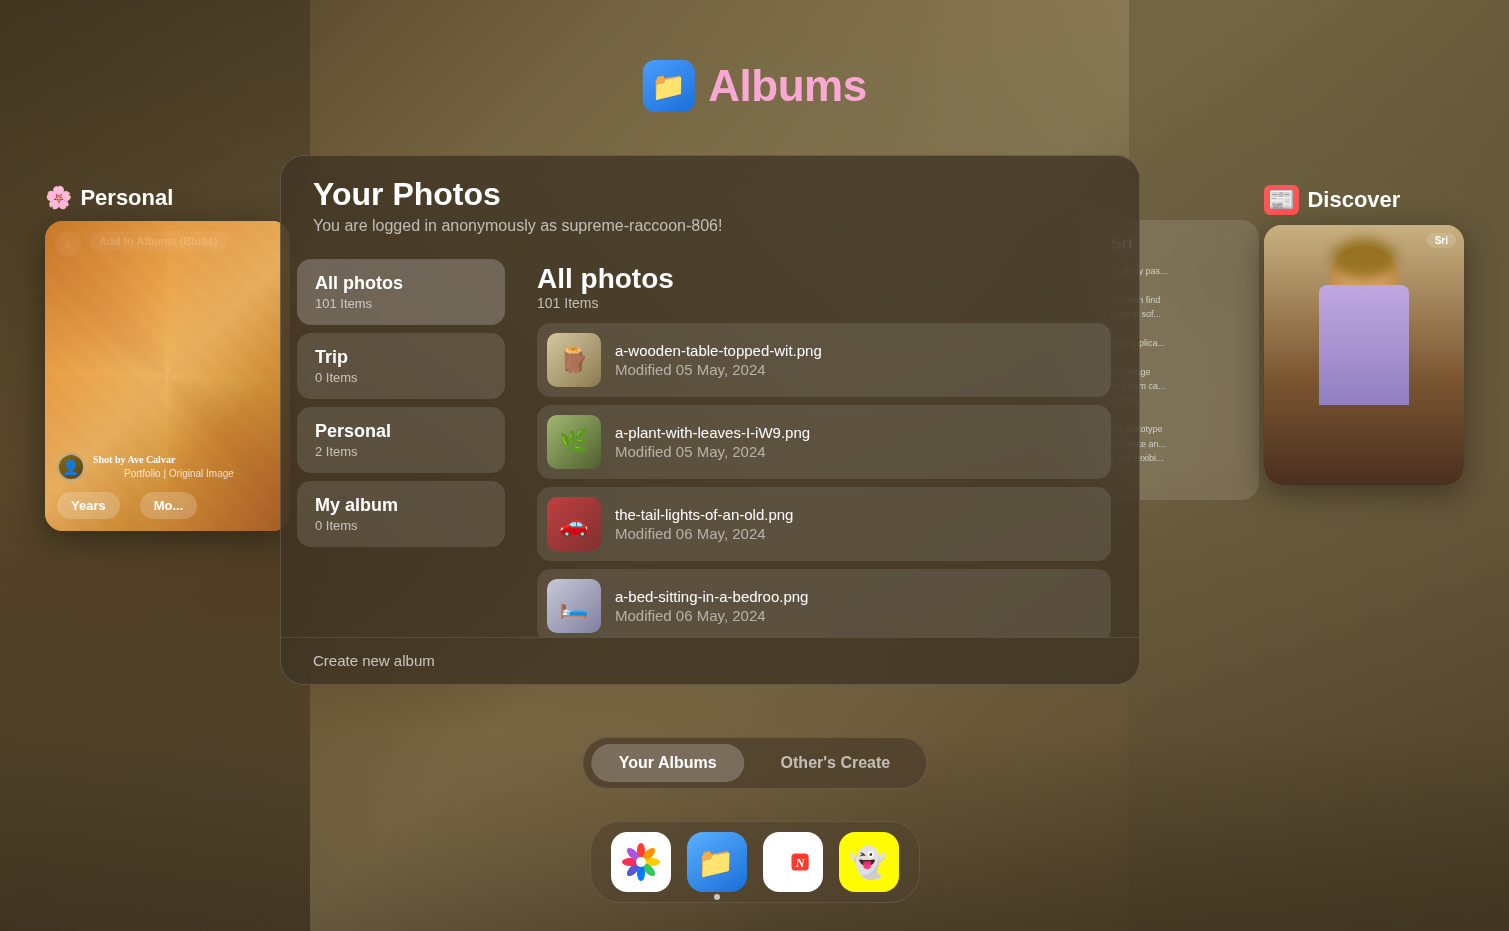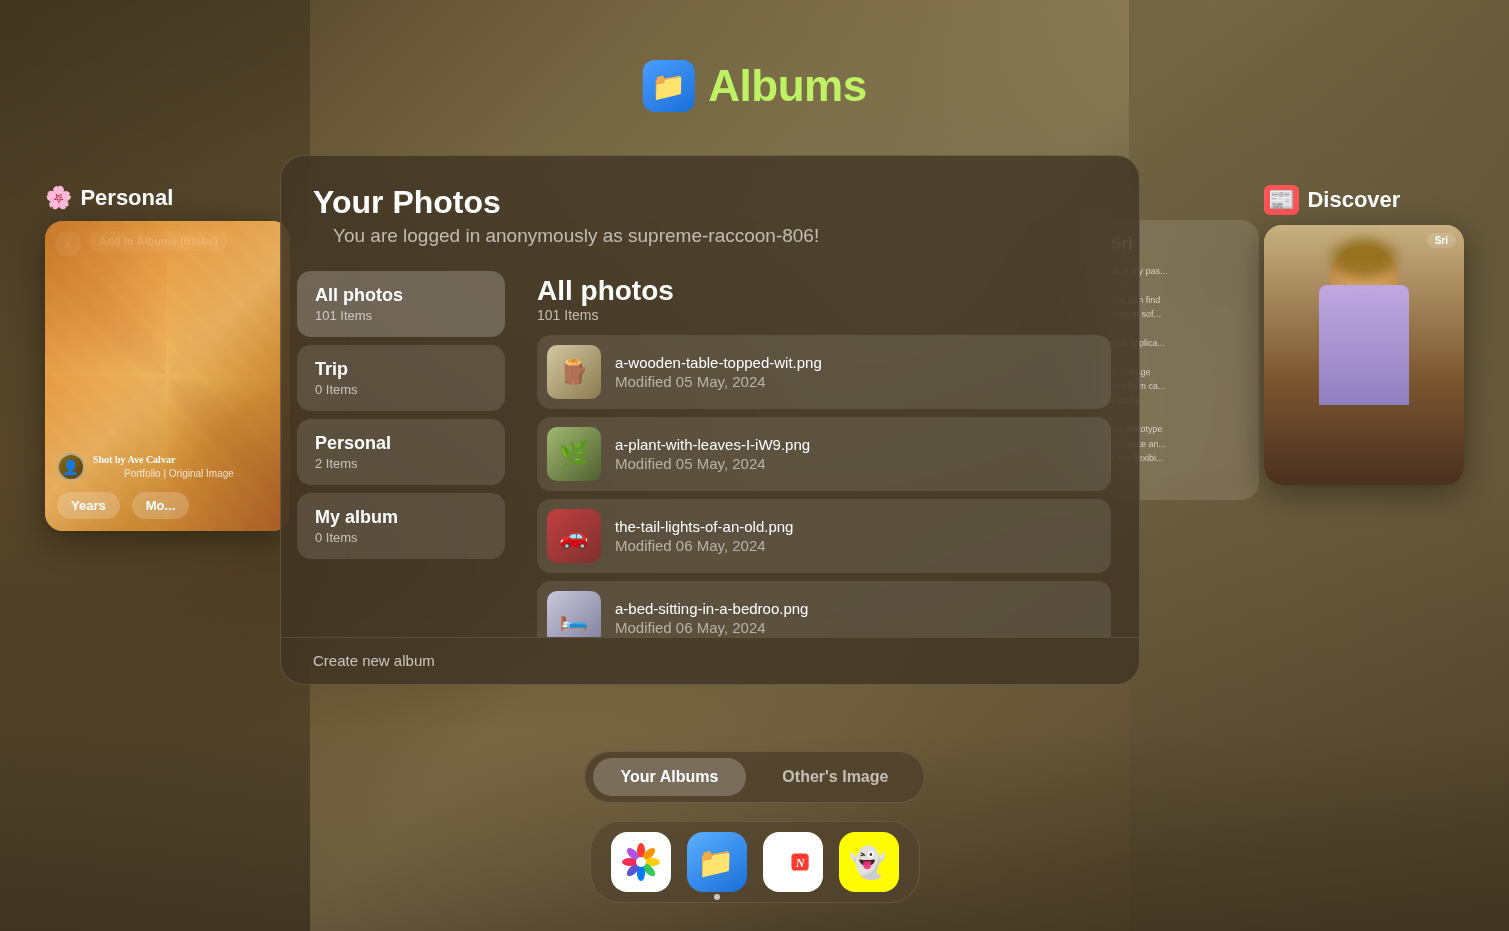--- a/index.html
+++ b/index.html
@@ -52,21 +52,21 @@
       width: 52px; height: 52px;
       background: linear-gradient(145deg, #4a9eff, #1a6ed8);
       border-radius: 12px;
       display: flex; align-items: center; justify-content: center;
       font-size: 28px;
     }
 
     .top-title-text {
       font-size: 44px;
       font-weight: 700;
-      color: #bef264;
+      color: #f9a8d4;
       letter-spacing: -0.5px;
     }
 
     
     .memories-panel {
       position: absolute;
       left: 45px;
       top: 185px;
       width: 245px;
       z-index: 5;
@@ -244,35 +244,34 @@
       backdrop-filter: blur(30px);
       border-radius: 24px;
       border: 1px solid rgba(255,255,255,0.15);
       z-index: 8;
       display: flex;
       flex-direction: column;
       overflow: hidden;
     }
 
     .main-panel-header {
-      padding: 28px 32px 16px;
+      padding: 20px 32px 16px;
       flex-shrink: 0;
     }
 
     .main-panel-title {
       font-size: 32px;
       font-weight: 700;
       color: #fff;
       margin-bottom: 4px;
     }
 
     .main-panel-subtitle {
-      font-size: 19px;
+      font-size: 16px;
       color: rgba(255,255,255,0.65);
-      margin-left: 20px;
     }
 
     .main-panel-body {
       display: flex;
       flex: 1;
       overflow: hidden;
     }
 
     
     .sidebar {
@@ -395,21 +394,21 @@
       font-size: 15px;
       cursor: pointer;
       background: none;
       border: none;
       padding: 0;
     }
 
     
     .tab-switcher {
       position: absolute;
-      bottom: 128px;
+      bottom: 142px;
       left: 50%;
       transform: translateX(-50%);
       background: rgba(80,65,45,0.85);
       backdrop-filter: blur(20px);
       border-radius: 30px;
       padding: 6px 8px;
       display: flex;
       gap: 8px;
       z-index: 20;
       border: 1px solid rgba(255,255,255,0.12);
@@ -542,21 +541,21 @@
     <div style="position:absolute;inset:0;background:linear-gradient(135deg,#c8782a 0%,#e8a050 30%,#f0c070 50%,#c08030 70%,#904820 100%);opacity:0.8;"></div>
     <div style="position:absolute;inset:0;background:repeating-conic-gradient(rgba(255,200,80,0.3) 0deg, rgba(180,100,20,0.2) 45deg, rgba(255,180,60,0.3) 90deg);opacity:0.5;"></div>
 
     <div class="memories-photo-credit">
       <div class="memories-avatar">👤</div>
       <div class="memories-credit-text">
         <span style="display:block;font-weight:600;font-family:Liberation Serif, serif;">Shot by Ave Calvar</span>
         <span style="display:block;color:rgba(255,255,255,0.75);padding-left:31px;">Portfolio | Original Image</span>
       </div>
     </div>
-    <div style="position:absolute;bottom:12px;left:12px;display:flex;gap:12px;">
+    <div style="position:absolute;bottom:12px;left:12px;display:flex;gap:20px;">
       <div class="memories-years-btn">
         <span>Years</span>
       </div>
       <div class="memories-years-btn">
         <span>Mo...</span>
       </div>
     </div>
   </div>
 </div>
 
@@ -659,21 +658,21 @@
     </div>
   </div>
 
   <div class="main-panel-footer">
     <button class="create-album-btn">Create new album</button>
   </div>
 </div>
 
 <div class="tab-switcher">
   <button class="tab-btn active">Your Albums</button>
-  <button class="tab-btn inactive">Other's Image</button>
+  <button class="tab-btn inactive">Other's Create</button>
 </div>
 
 <div class="dock">
 
   <div class="dock-icon photos-icon-bg" style="border-radius:16px;">
     <svg width="38" height="38" viewBox="0 0 38 38">
       <circle cx="19" cy="19" r="17" fill="white"></circle>
 
       <ellipse cx="19" cy="8" rx="4" ry="8" fill="#ff3b30" transform="rotate(0 19 19)"></ellipse>
       <ellipse cx="19" cy="8" rx="4" ry="8" fill="#ff9500" transform="rotate(45 19 19)"></ellipse>

